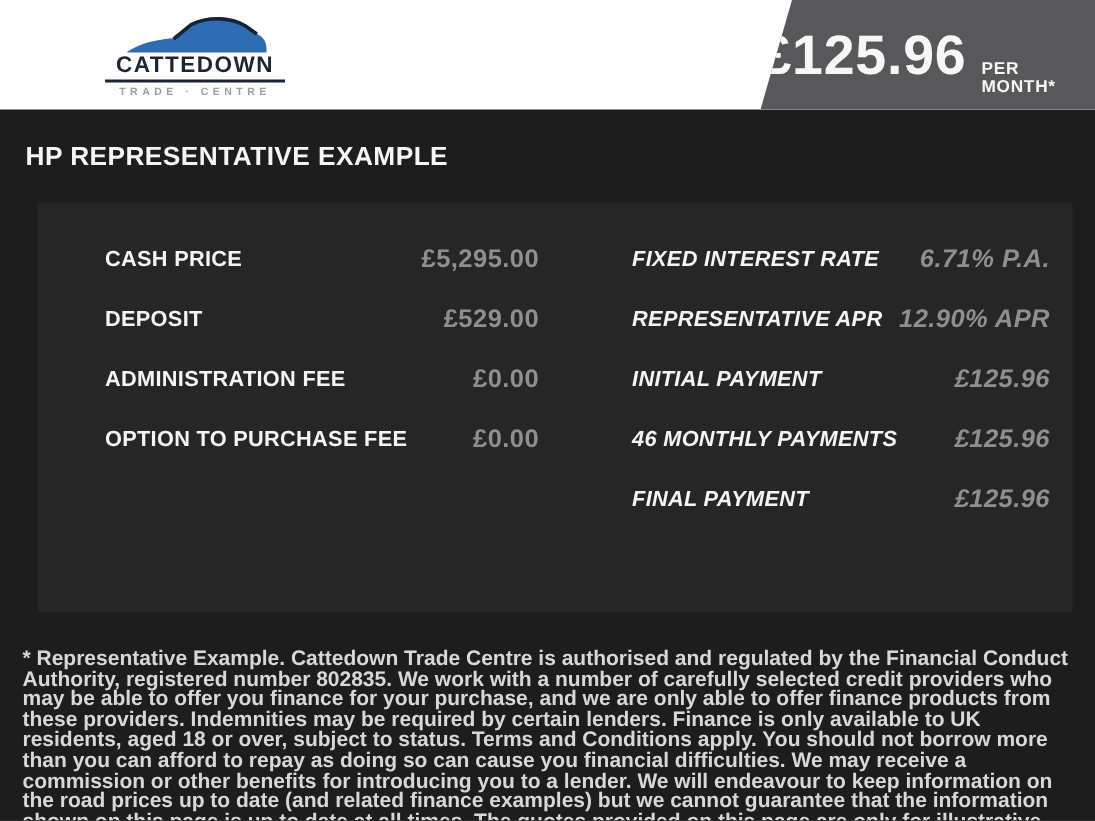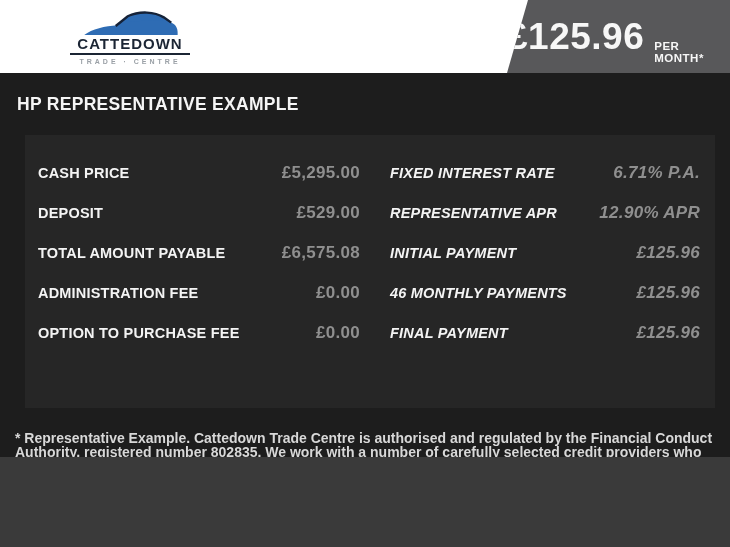--- a/index.html
+++ b/index.html
@@ -1,18 +1,18 @@
 <!DOCTYPE html>
 <html><head>
 <meta charset="utf-8">
 <style>
   html,body{margin:0;padding:0;background:#3a3a3a;}
   .page{
     position:relative;
-    width:730px;height:457px;
+    width:730px;height:547px;
     background:#1d1d1d;
     overflow:hidden;
     font-family:"Liberation Sans", sans-serif;
   }
   
   .top-header{
     position:absolute;top:0;left:0;right:0;height:73px;
     background:#ffffff;
   }
   .logo{
@@ -46,21 +46,21 @@
     font-size:17.5px;font-weight:700;color:#f5f5f5;letter-spacing:0.3px;
   }
   
   .panel{
     position:absolute;left:25px;top:135px;width:690px;height:273px;
     background:#262626;
     box-sizing:border-box;
     padding:18px 15px 0 13px;
     display:flex;
   }
-  .col{display:flex;flex-direction:column;}
+  .col{display:flex;flex-direction:column;margin-left:32px;}
   .col-left{width:322px;margin-right:30px;}
   .col-right{width:310px;font-style:italic;}
   .row{
     height:40px;display:flex;align-items:center;justify-content:space-between;
   }
   .lbl{font-size:14.5px;font-weight:700;color:#f4f4f4;letter-spacing:0.2px;white-space:nowrap;}
   .val{font-size:17px;font-weight:700;color:#8f8f8f;letter-spacing:0.3px;white-space:nowrap;}
   
   .disclaimer{
     position:absolute;left:15px;right:13px;top:432px;
@@ -96,24 +96,20 @@
     <div class="col col-left">
       <div class="row">
         <span class="lbl">CASH PRICE</span>
         <span class="val">£5,295.00</span>
       </div>
       <div class="row">
         <span class="lbl">DEPOSIT</span>
         <span class="val">£529.00</span>
       </div>
       <div class="row">
-        <span class="lbl">TOTAL AMOUNT PAYABLE</span>
-        <span class="val">£6,575.08</span>
-      </div>
-      <div class="row">
         <span class="lbl">ADMINISTRATION FEE</span>
         <span class="val">£0.00</span>
       </div>
       <div class="row">
         <span class="lbl">OPTION TO PURCHASE FEE</span>
         <span class="val">£0.00</span>
       </div>
     </div>
     <div class="col col-right">
       <div class="row">

